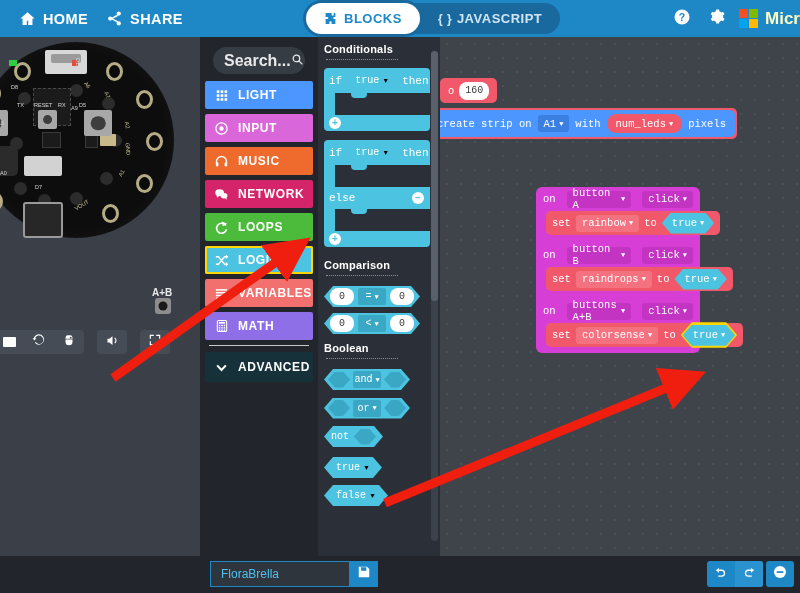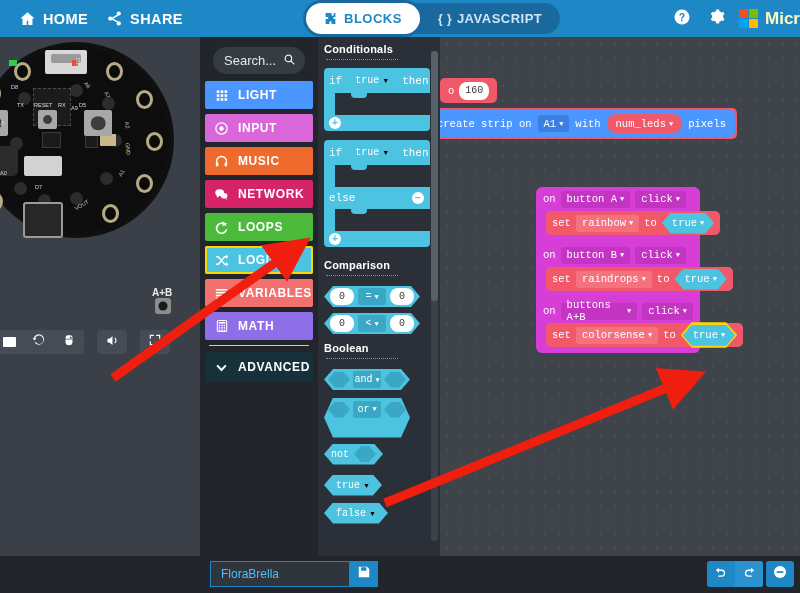--- a/index.html
+++ b/index.html
@@ -88,21 +88,21 @@
   
   .toolbox {
     position: absolute; left: 200px; top: 37px; width: 118px; height: 519px;
     background: #22262C;
   }
   .search-box {
     margin: 10px auto 0; width: 92px; height: 27px; border-radius: 14px;
     background: #353C44; display: flex; align-items: center; justify-content: space-between;
     padding: 0 9px 0 11px; cursor: text;
   }
-  .search-box span { color: #e8e8e8; font-size: 13px; font-weight: normal; }
+  .search-box span { color: #e8e8e8; font-size: 16px; font-weight: bold; }
   .cat-list { margin-top: 7px; padding: 0 5px; }
   .cat {
     height: 28px; margin-bottom: 5px; border-radius: 2px;
     display: flex; align-items: center; gap: 9px; padding-left: 9px;
     color: #fff; font-size: 12px; font-weight: bold; letter-spacing: .6px;
     cursor: pointer;
   }
   .cat.selected { box-shadow: inset 0 0 0 2px #FFD700; }
   .cat .ci { width: 15px; height: 15px; display:flex; align-items:center; justify-content:center; }
   .cat-sep { height: 1px; background: #c8c8c8; margin: 4px 4px 6px; }
@@ -149,21 +149,21 @@
 
   
   .workspace {
     position: absolute; left: 440px; top: 37px; width: 360px; height: 519px;
     background: #3F444B;
     background-image: radial-gradient(#4A5058 1px, transparent 1px);
     background-size: 14px 14px;
     overflow: hidden;
   }
   .ws-blk { position: absolute; }
-  .evt-hat { height: 24px; display:flex; align-items:center; gap:5px; padding:12px 7px; }
+  .evt-hat { height: 24px; display:flex; align-items:center; gap:11px; padding:12px 7px; }
   .var-row {
     background: #F1586A; border-radius: 5px; height: 24px;
     display: flex; align-items: center; gap: 5px; padding: 0 6px;
   }
   .fld {
     display:inline-flex; align-items:center; justify-content:center;
     height:17px; padding:0 6px; border-radius:3px;
     color:#fff; font-family:"Liberation Mono", monospace; font-size:10.5px;
   }
   .fld.evtfld { background:#C334C3; }
@@ -610,21 +610,21 @@
 
       <div class="hexbig" style="margin-top:2px;padding:2px 4px;gap:3px;">
         <span class="boolpill" style="min-width:22px;"></span>
         <span class="op-box">
           <span>and</span>
           <span class="caret">▼</span>
         </span>
         <span class="boolpill" style="min-width:22px;"></span>
       </div>
 
-      <div class="hexbig" style="margin-top:6px;padding:20px 4px;gap:3px;align-items:flex-end;">
+      <div class="hexbig" style="margin-top:6px;padding:2px 4px;gap:3px;">
         <span class="boolpill" style="min-width:22px;"></span>
         <span class="op-box">
           <span>or</span>
           <span class="caret">▼</span>
         </span>
         <span class="boolpill" style="min-width:22px;"></span>
       </div>
 
       <div class="hexbig" style="margin-top:6px;padding:2px 7px;gap:5px;">
         <span class="dd">not</span>

